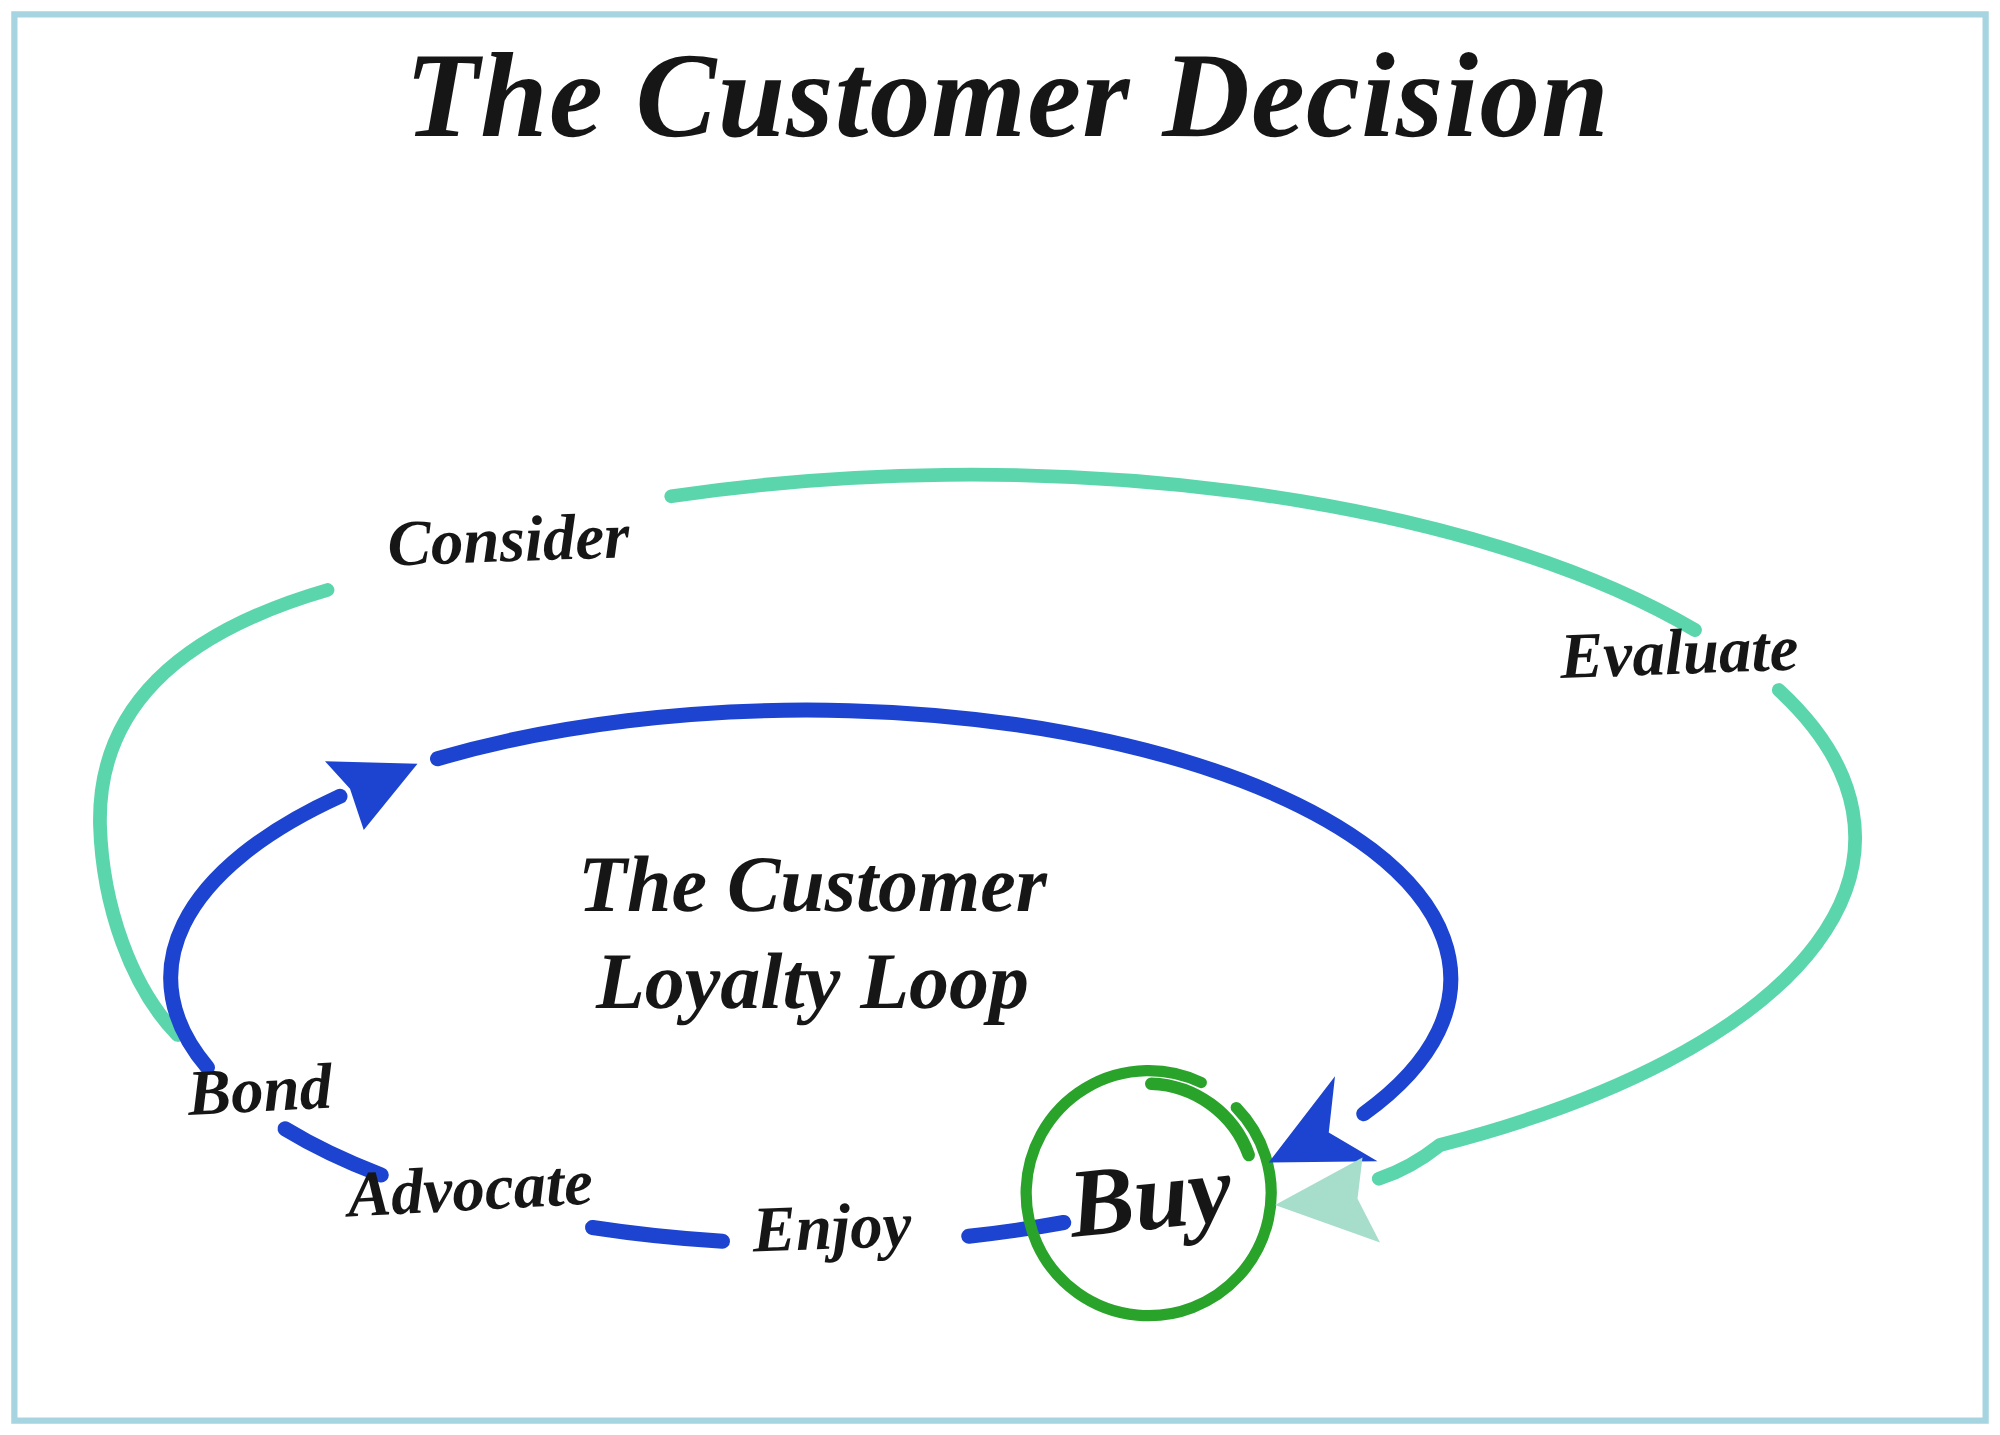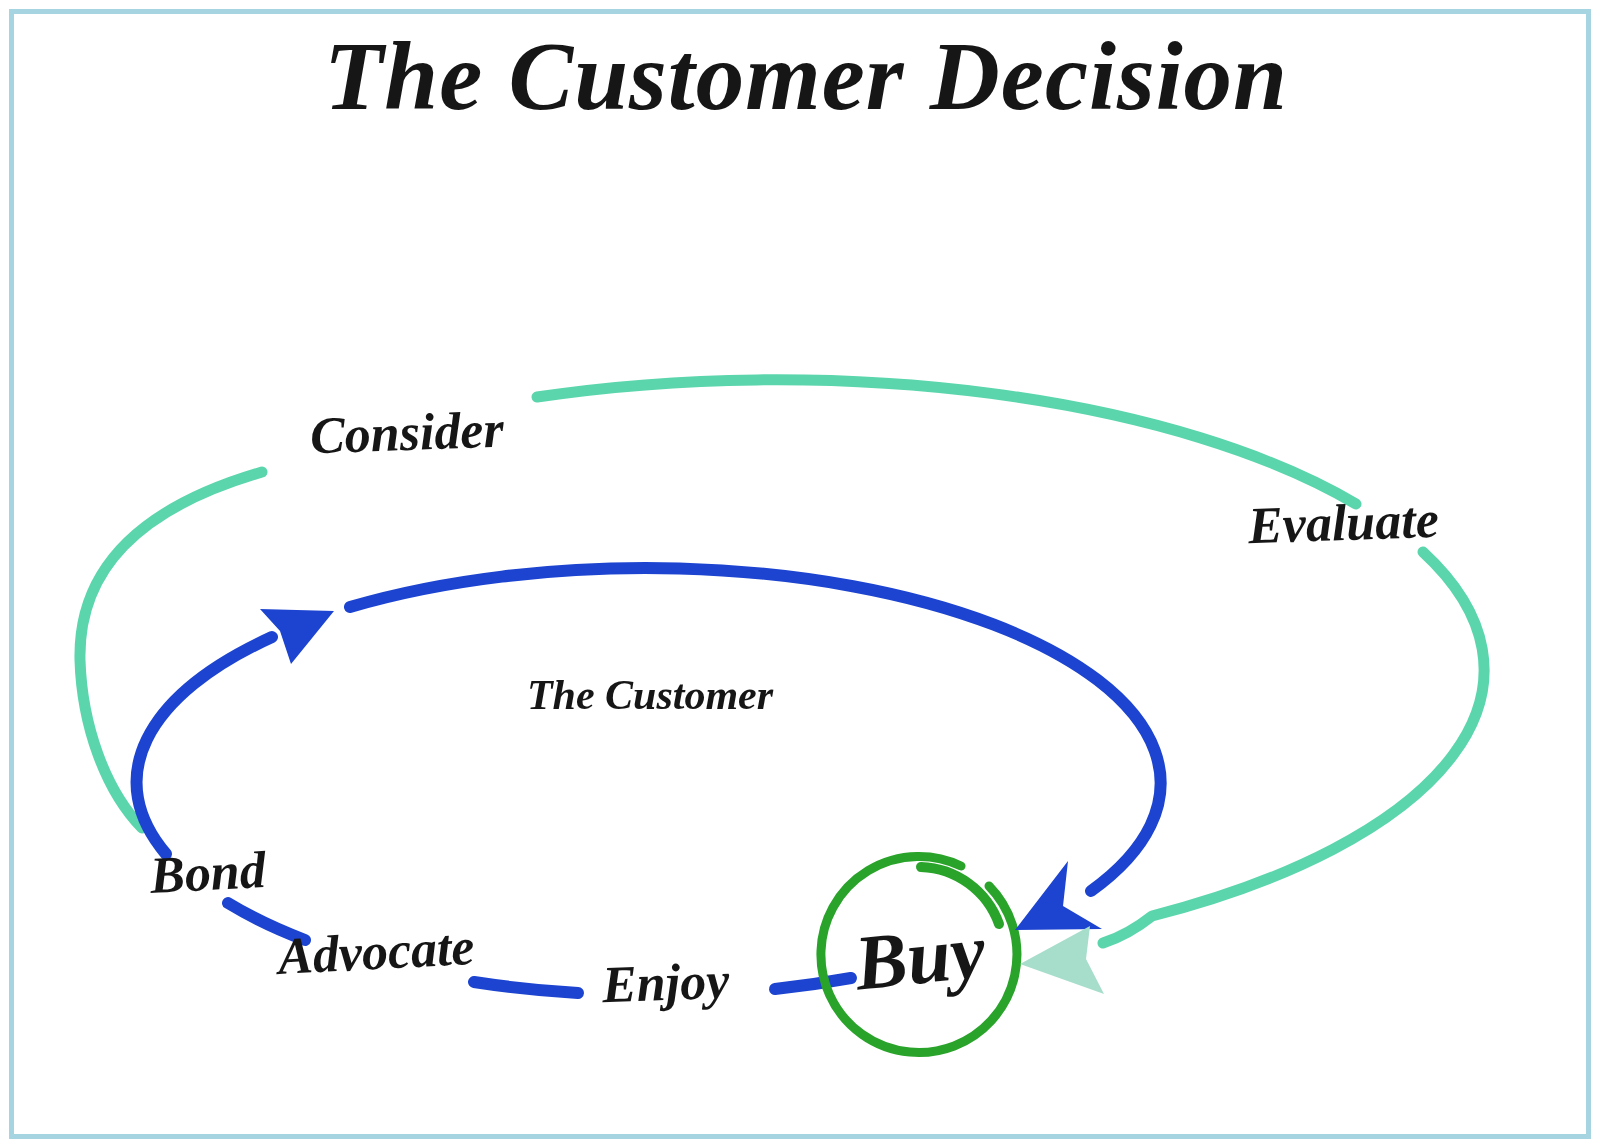--- a/index.html
+++ b/index.html
@@ -27,21 +27,21 @@
   }
   .page-title{
     position:absolute;left:0;right:0;top:26px;text-align:center;
     font-style:italic;font-weight:bold;color:var(--text,#161616);
     font-size:97px;line-height:1.06;letter-spacing:1px;margin-left:12px;
   }
   .stage{font-size:52px;}
   .loyalty-caption{
     position:absolute;left:400px;top:670px;width:500px;
     text-align:center;font-style:italic;font-weight:bold;
-    color:var(--text,#161616);font-size:42px;line-height:1.2;
+    color:var(--text,#161616);font-size:64px;line-height:1.2;
   }
   .consider{left:310px;top:403px;transform:rotate(-2deg);}
   .evaluate{left:1248px;top:493px;transform:rotate(-2deg);}
   .bond{left:150px;top:843px;transform:rotate(-3deg);}
   .advocate{left:278px;top:922px;transform:rotate(-3deg);}
   .enjoy{left:602px;top:953px;transform:rotate(-2deg);}
   .buy{
     left:830px;top:912px;width:180px;text-align:center;
     font-size:78px;transform:rotate(-6deg);
   }
@@ -73,18 +73,19 @@
 
 <div class="page-title">
   <div>The Customer Decision</div>
 </div>
 
 <div class="label stage consider">Consider</div>
 <div class="label stage evaluate">Evaluate</div>
 
 <div class="loyalty-caption">
   <div>The Customer</div>
+  <div>Loyalty Loop</div>
 </div>
 
 <div class="label stage bond">Bond</div>
 <div class="label stage advocate">Advocate</div>
 <div class="label stage enjoy">Enjoy</div>
 <div class="label buy">Buy</div>
 
 </body></html>

